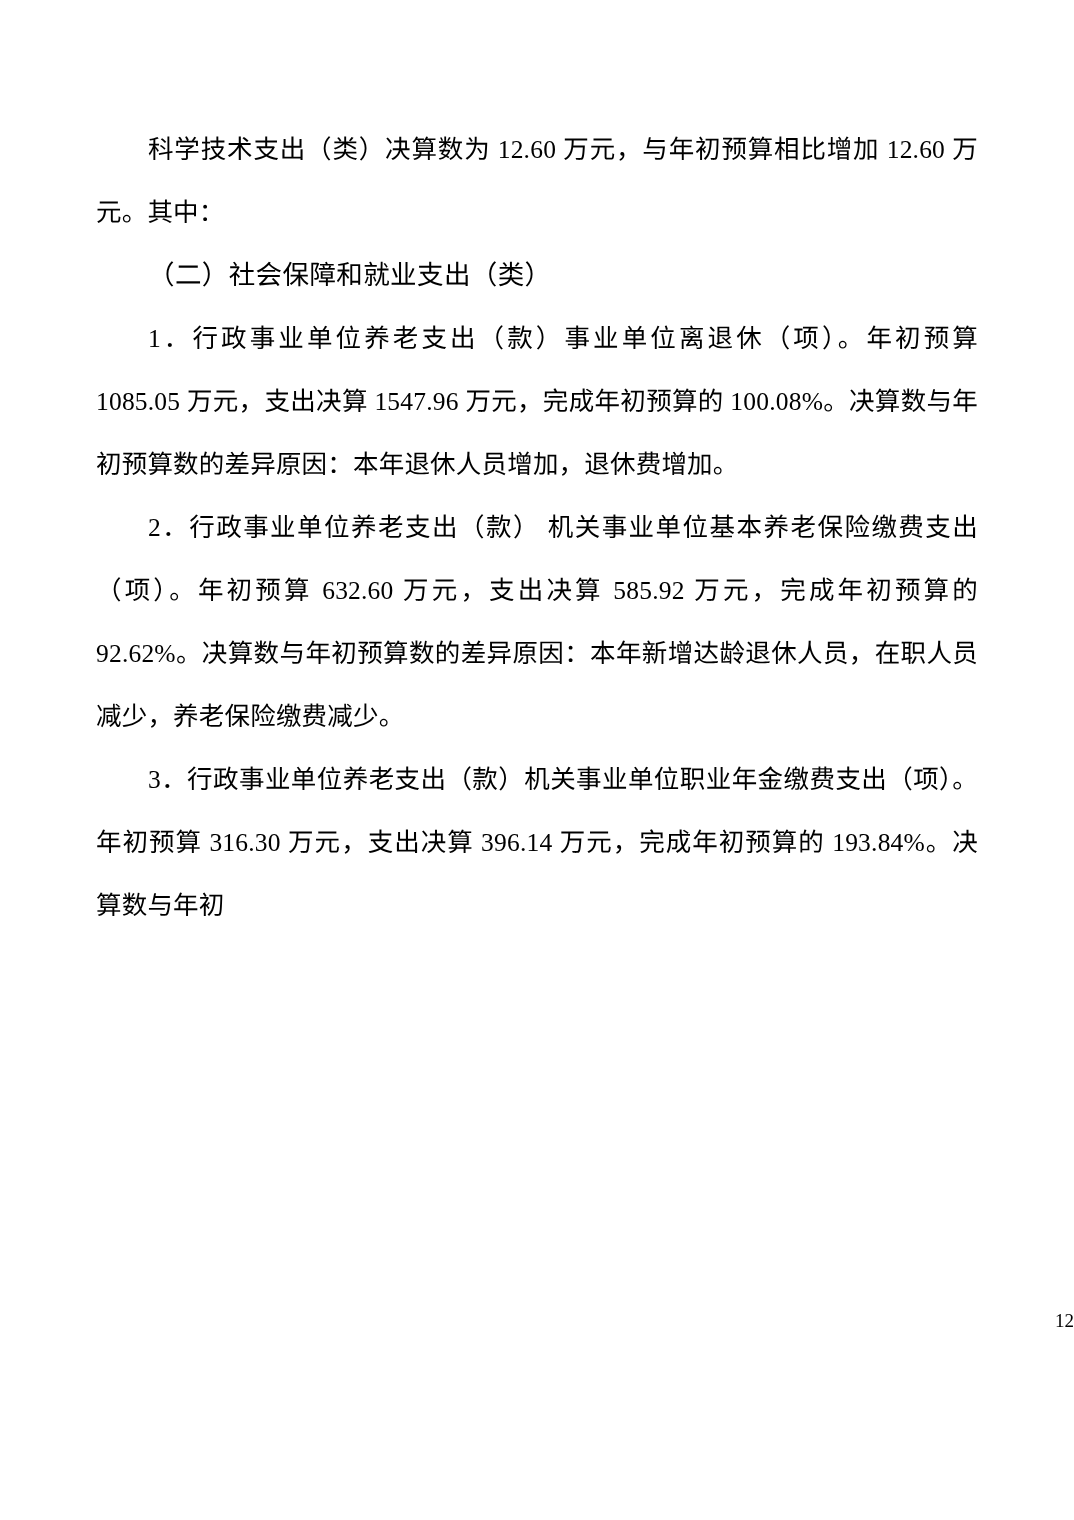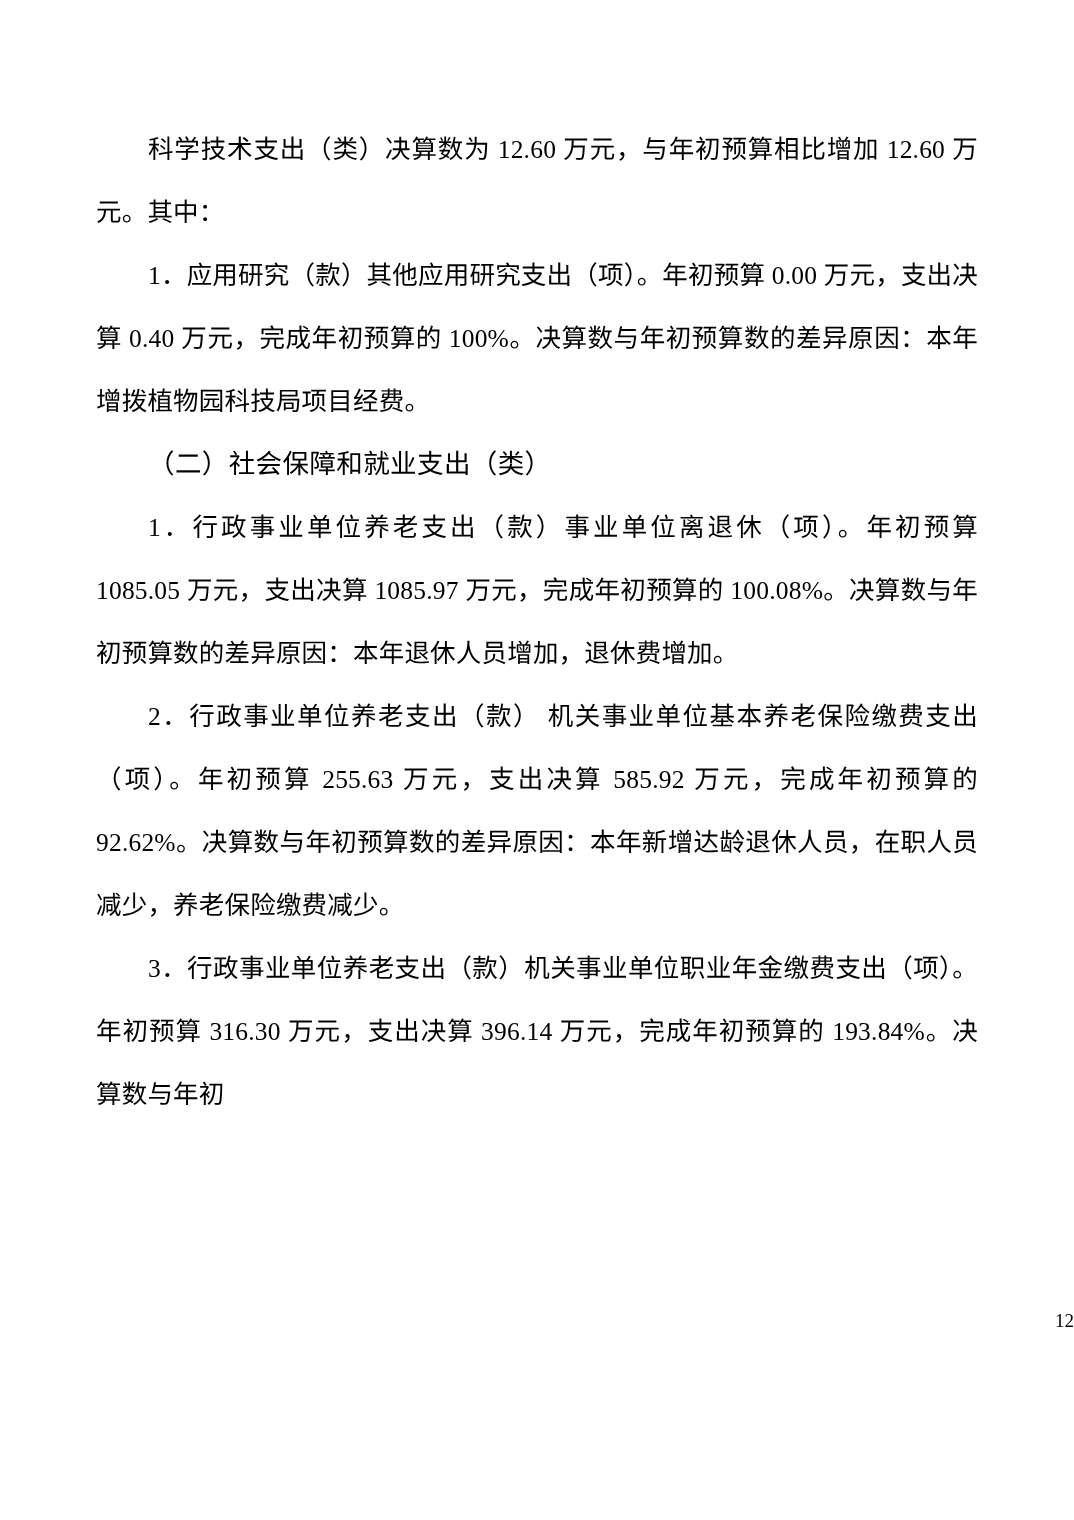--- a/index.html
+++ b/index.html
@@ -51,27 +51,26 @@
     font-family: "Liberation Serif", "DejaVu Serif", serif;
   }
 </style>
 </head>
 <body>
 
 <div class="page">
 
   <p class="para indent">科学技术支出（类）决算数为 12.60 万元，与年初预算相比增加 12.60 万元。其中：</p>
 
-  <p class="para indent">1．应用研究（款）其他应用研究支出（项）。年初预算 0.00 万元，支出决算 0.40 万元，完成年初预算的 100%。决算数与年初预算数的差异原因：本年增拨植物园科技局项目经费。</p>
 
 
   <h2 class="heading">（二）社会保障和就业支出（类）</h2>
 
 
-  <p class="para indent">1．行政事业单位养老支出（款）事业单位离退休（项）。年初预算 1085.05 万元，支出决算 1085.97 万元，完成年初预算的 100.08%。决算数与年初预算数的差异原因：本年退休人员增加，退休费增加。</p>
+  <p class="para indent">1．行政事业单位养老支出（款）事业单位离退休（项）。年初预算 1085.05 万元，支出决算 1547.96 万元，完成年初预算的 100.08%。决算数与年初预算数的差异原因：本年退休人员增加，退休费增加。</p>
 
-  <p class="para indent">2．行政事业单位养老支出（款） 机关事业单位基本养老保险缴费支出 （项）。年初预算 255.63 万元，支出决算 585.92 万元，完成年初预算的 92.62%。决算数与年初预算数的差异原因：本年新增达龄退休人员，在职人员减少，养老保险缴费减少。</p>
+  <p class="para indent">2．行政事业单位养老支出（款） 机关事业单位基本养老保险缴费支出 （项）。年初预算 632.60 万元，支出决算 585.92 万元，完成年初预算的 92.62%。决算数与年初预算数的差异原因：本年新增达龄退休人员，在职人员减少，养老保险缴费减少。</p>
 
   <p class="para indent">3．行政事业单位养老支出（款）机关事业单位职业年金缴费支出（项）。年初预算 316.30 万元，支出决算 396.14 万元，完成年初预算的 193.84%。决算数与年初</p>
 
   <div class="page-number">12</div>
 
 </div>
 
 </body></html>

